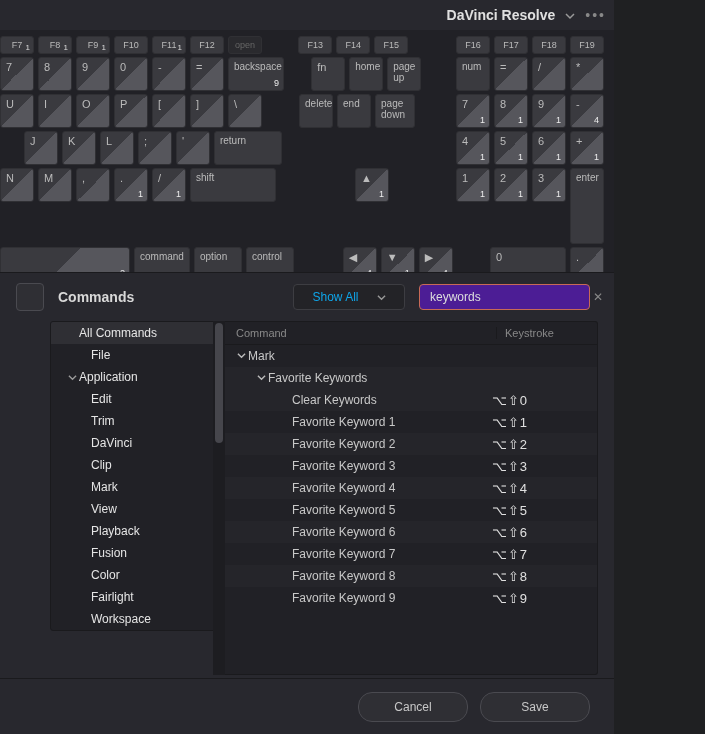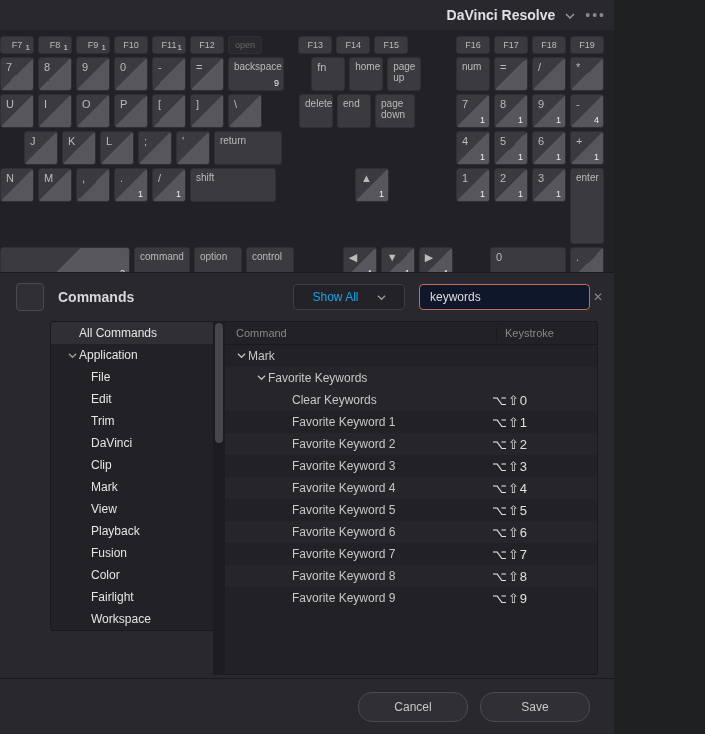--- a/index.html
+++ b/index.html
@@ -18,21 +18,21 @@
   .key .lab{position:absolute;top:3px;left:5px;font-size:11px;}
   .key .cnt{position:absolute;bottom:2px;right:4px;font-size:9px;color:#eee;}
   .key.split{background:linear-gradient(135deg,#3a3a3f 0 50%,#56565c 50% 100%);}
   .key.mod{display:flex;align-items:flex-start;justify-content:flex-start;padding:3px 5px;font-size:10px;}
 
   .mid-bar{height:48px;background:#28282e;display:flex;align-items:center;padding:0 24px 0 16px;gap:14px;border-top:1px solid #1a1a1d;}
   .sq-btn{width:26px;height:26px;border:1px solid #4a4a50;border-radius:4px;background:#2f2f34;}
   .mid-bar .hlabel{font-size:14px;font-weight:600;color:#d8d8d8;margin-left:0px;}
   .spacer{flex:1;}
   .dropdown{width:110px;height:24px;background:#232327;border:1px solid #3d3d42;border-radius:4px;display:flex;align-items:center;justify-content:center;gap:18px;font-size:12px;color:#0ea5e9;}
-  .search{width:155px;height:24px;background:#0f172a;border:1px solid #c86a56;border-radius:4px;display:flex;align-items:center;padding:0 6px 0 8px;gap:6px;}
+  .search{width:155px;height:24px;background:#4c1d95;border:1px solid #c86a56;border-radius:4px;display:flex;align-items:center;padding:0 6px 0 8px;gap:6px;}
   .search input{flex:1;background:transparent;border:none;outline:none;color:#ddd;font-size:12px;}
   .search .clear{color:#888;font-size:12px;cursor:pointer;}
 
   .panels{display:flex;height:354px;padding:0 16px 0 0;gap:0;}
   .left-strip{width:50px;}
   .sidebar{width:172px;background:#212126;border:1px solid #1a1a1d;border-radius:3px 0 0 3px;overflow:hidden;margin-left:0;}
   .sidebar .item{height:22px;display:flex;align-items:center;padding-left:22px;font-size:12px;color:#e5e5e5;text-align:center;}
   .sidebar .item.l0{padding-left:14px;}
   .sidebar .item.sel{background:#2f2f34;}
   .sidebar .item .chev{width:14px;display:inline-flex;justify-content:center;color:#999;}
@@ -294,29 +294,29 @@
   </div>
 
   <div class="panels">
     <div class="left-strip"></div>
     <div class="sidebar-wrap" style="position:relative;">
       <div class="sidebar" id="sidebar">
         <div class="item l0 sel">
           <span style="width:14px;"></span>
             <span>All Commands</span>
         </div>
-        <div class="item l0">
+        <div class="item l1">File</div>
+      <div class="item l0">
           <span class="chev">
               <svg width="9" height="9" viewBox="0 0 10 10">
                 <path d="M1 3 L5 7 L9 3" fill="none" stroke="#999" stroke-width="1.5"></path>
               </svg>
             </span>
           <span>Application</span>
         </div>
-      <div class="item l1">File</div>
           <div class="item l1">Edit</div>
           <div class="item l1">Trim</div>
           <div class="item l1">DaVinci</div>
           <div class="item l1">Clip</div>
           <div class="item l1">Mark</div>
           <div class="item l1">View</div>
           <div class="item l1">Playback</div>
           <div class="item l1">Fusion</div>
           <div class="item l1">Color</div>
           <div class="item l1">Fairlight</div>

